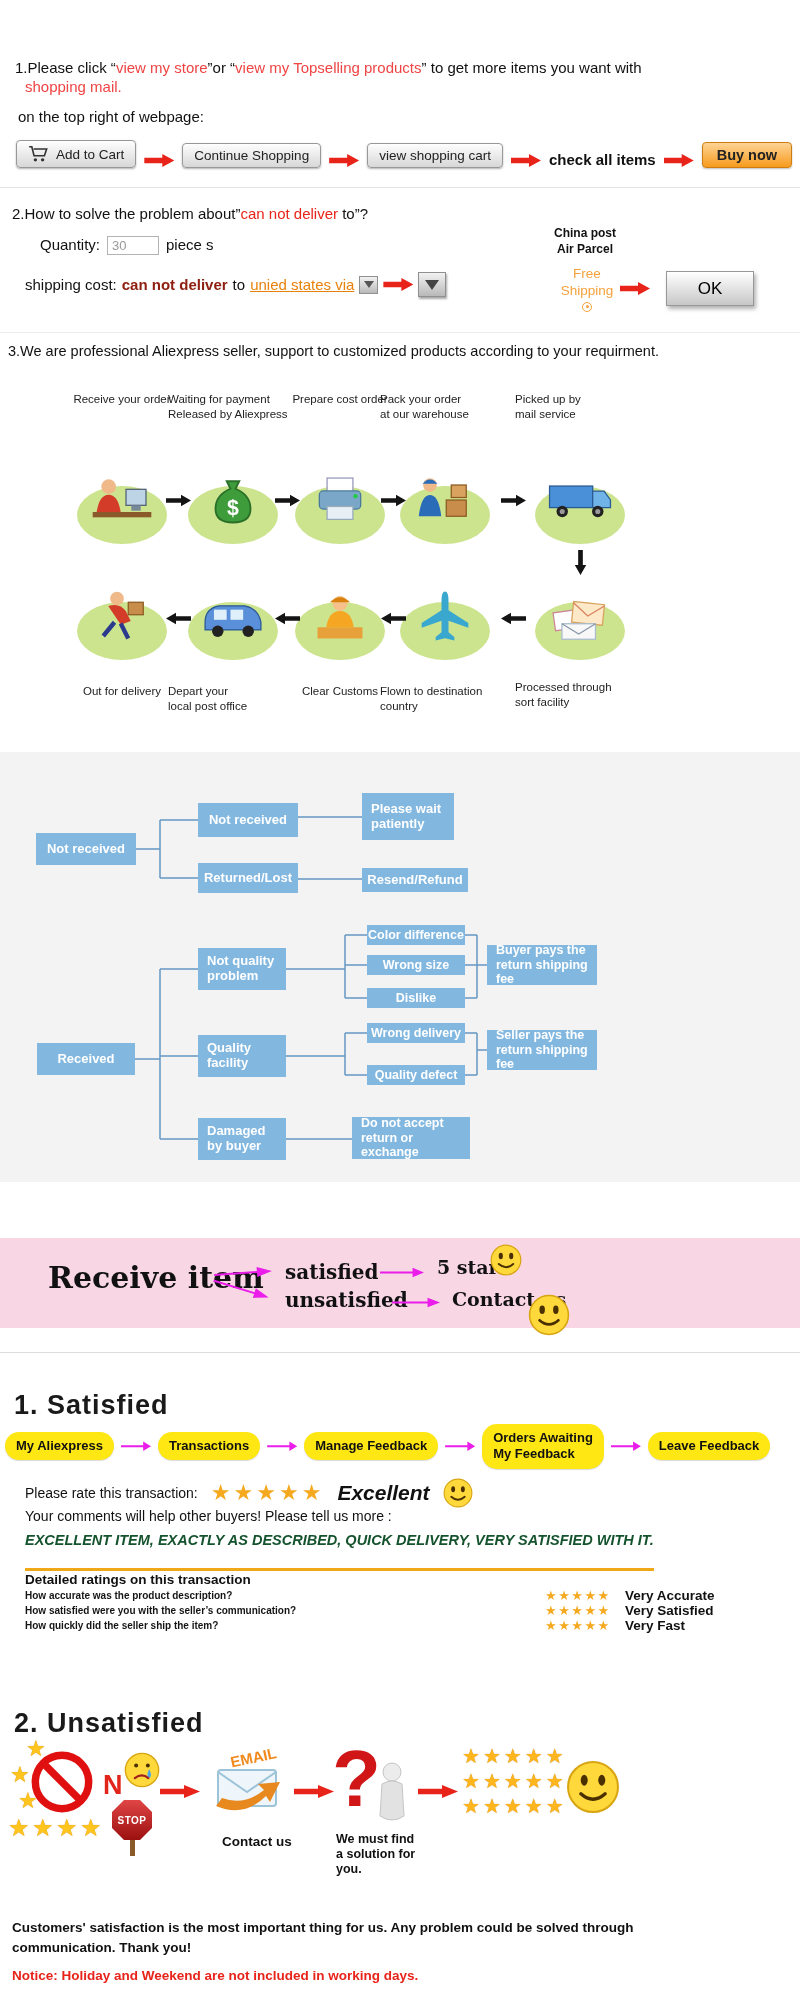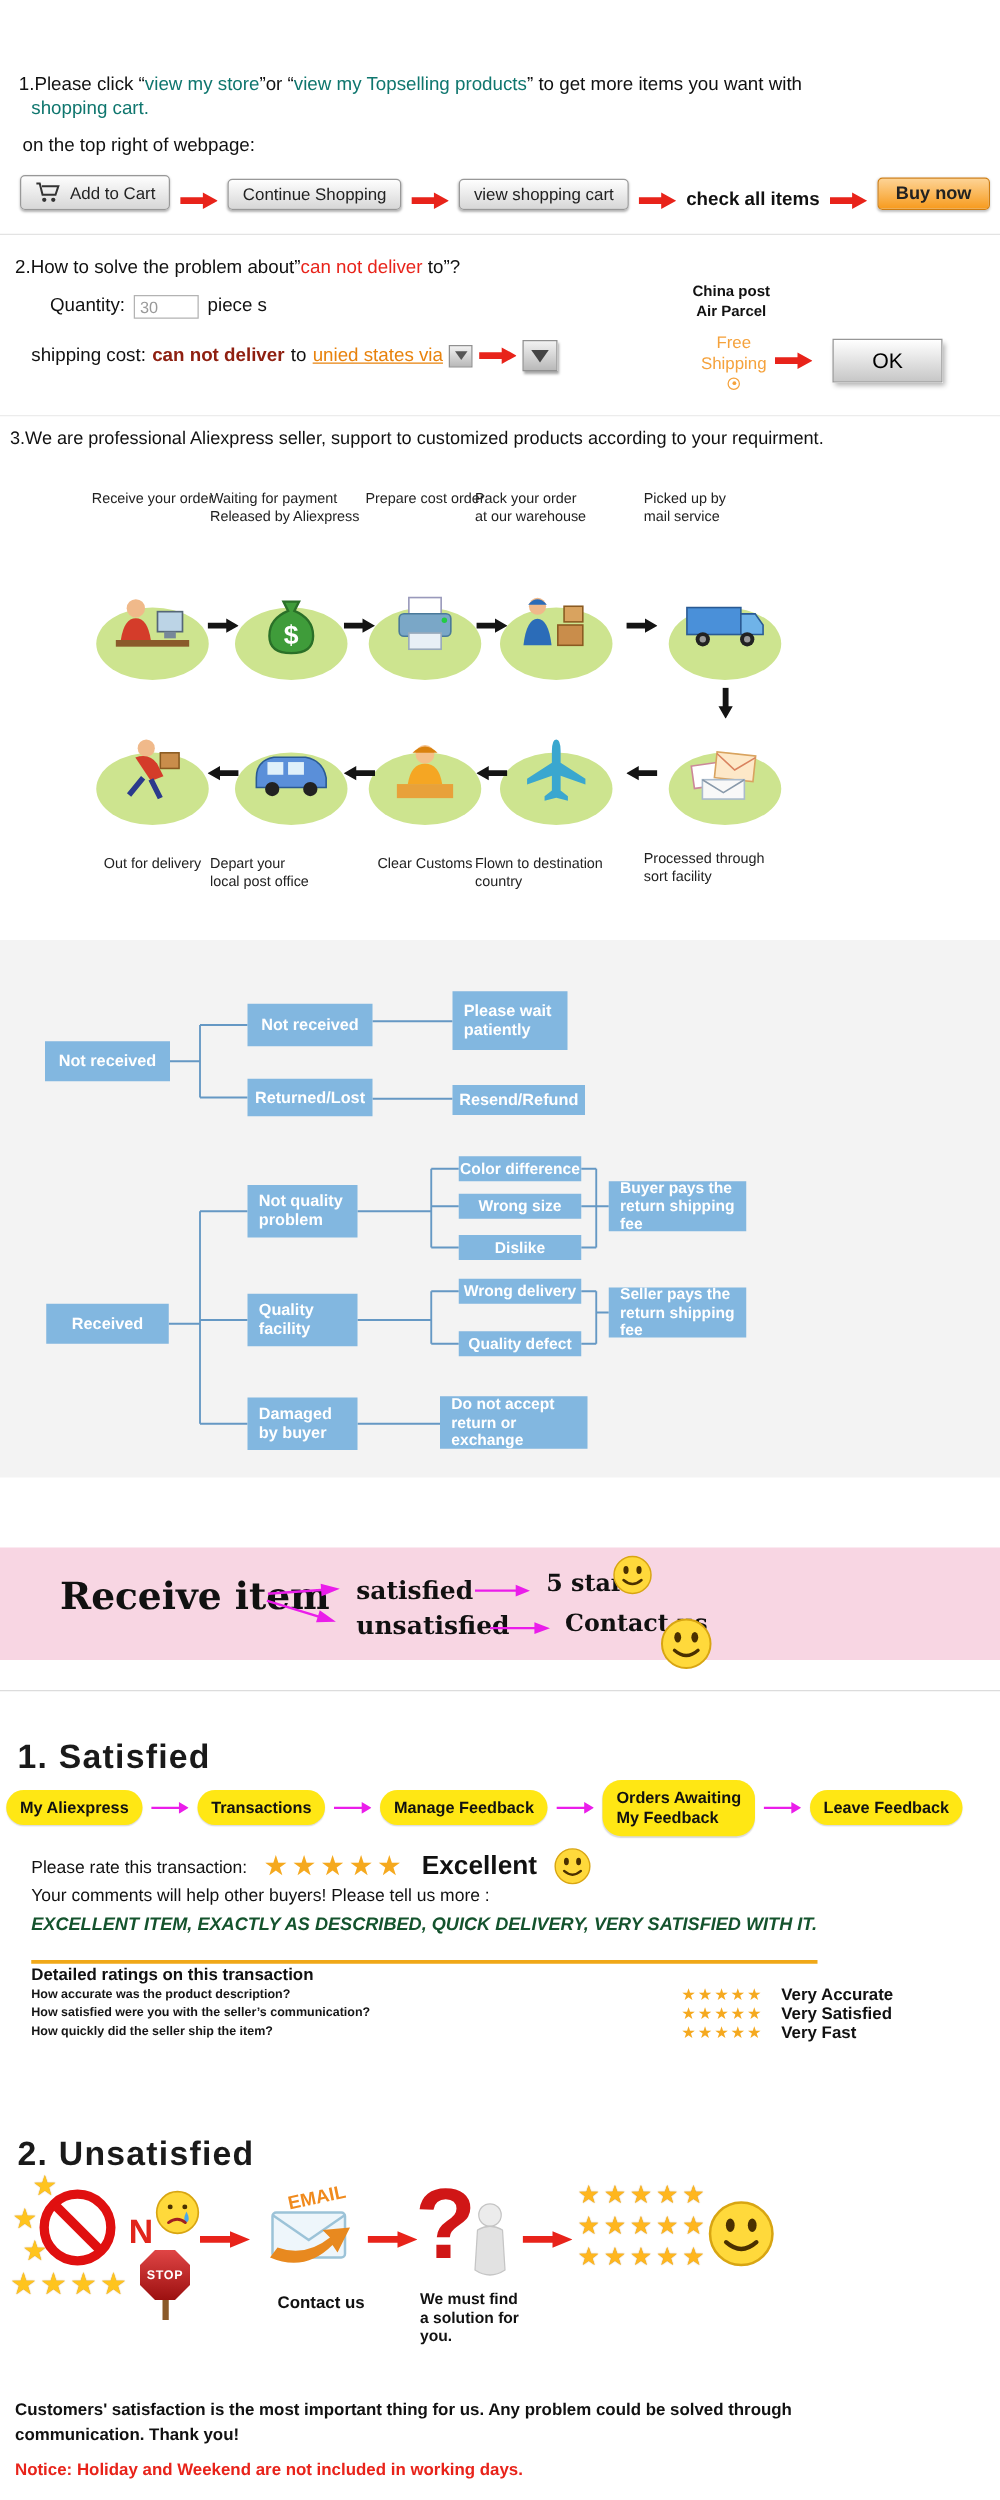--- a/index.html
+++ b/index.html
@@ -1,20 +1,20 @@
 <!DOCTYPE html>
 <html><head>
 <meta charset="utf-8">
 <style>
 *{margin:0;padding:0;box-sizing:border-box}
 body{font-family:"Liberation Sans","DejaVu Sans",sans-serif;background:#fff;color:#111}
 .page{position:relative;width:800px;height:2000px;background:#fff;overflow:hidden}
 .abs{position:absolute}
 .pre{white-space:pre-line}
-.salmon{color:#0f766e}
+.salmon{color:#ef4444}
 .red{color:#e8231a}
 .rule{position:absolute;left:0;width:800px;height:1px;background:#e3e3e3}
 
 
 .arrow{display:inline-block;flex:none;background:#e8231a;clip-path:polygon(0 32%,60% 32%,60% 6%,100% 50%,60% 94%,60% 68%,0 68%);width:30px;height:15px}
 .arrow.black{background:#141414;width:25px;height:13px}
 .arrow.left{transform:scaleX(-1)}
 .arrow.down{transform:rotate(90deg)}
 .arrow.magenta{background:#ea1dea;clip-path:polygon(0 43%,74% 43%,74% 14%,100% 50%,74% 86%,74% 57%,0 57%);width:30px;height:13px}
 .arrow.m-big{width:58px;height:14px}
@@ -62,21 +62,21 @@
 .radio::after{content:"";position:absolute;left:2.5px;top:2.5px;width:3px;height:3px;border-radius:50%;background:#f5a23c}
 </style>
 </head>
 <body>
 
 <div class="page">
 
   <div class="abs" style="left:15px;top:59px;font-size:15px">
     <span>1.Please click “</span><span class="salmon">view my store</span><span>”or “</span><span class="salmon">view my Topselling products</span><span>” to get more items you want with</span>
   </div>
-  <div class="abs salmon" style="left:25px;top:78px;font-size:15px">shopping cart.</div>
+  <div class="abs salmon" style="left:25px;top:78px;font-size:15px">shopping mail.</div>
   <div class="abs" style="left:18px;top:108px;font-size:15px">on the top right of webpage:</div>
 
   <div class="abs" style="left:16px;top:140px;width:780px;display:flex;align-items:flex-end;gap:8px">
     <button class="btn">
       <svg width="22" height="18" viewBox="0 0 24 20">
           <path d="M1 2 h3 l2.5 10 h11.5 l2.5 -7.5 h-14.5" fill="none" stroke="#333" stroke-width="1.8"></path>
           <circle cx="8" cy="16.5" r="1.9" fill="#333"></circle>
           <circle cx="16" cy="16.5" r="1.9" fill="#333"></circle>
         </svg>
       <span>Add to Cart</span>
@@ -329,21 +329,21 @@
     <span class="arrow magenta"></span>
     <span class="pill">Orders Awaiting
 My Feedback</span>
     <span class="arrow magenta"></span>
     <span class="pill">Leave Feedback</span>
   </div>
 
   <div class="abs" style="left:25px;top:1478px;display:flex;align-items:center;gap:13px">
     <span style="font-size:14px">Please rate this transaction:</span>
     <span class="stars">★★★★★</span>
-    <span style="font-size:21px;font-weight:bold;">Excellent</span>
+    <span style="font-size:21px;font-weight:bold;font-style:italic">Excellent</span>
     <svg width="30" height="30" viewBox="0 0 40 40">
         <circle cx="20" cy="20" r="18.5" fill="#ffd93b" stroke="#d8a512" stroke-width="1.5"></circle>
         <ellipse cx="13.5" cy="15" rx="2.6" ry="4" fill="#4a3000"></ellipse>
         <ellipse cx="26.5" cy="15" rx="2.6" ry="4" fill="#4a3000"></ellipse>
         <path d="M11 25 Q20 33 29 25" fill="none" stroke="#4a3000" stroke-width="2.5" stroke-linecap="round"></path>
       </svg>
   </div>
   <div class="abs" style="left:25px;top:1508px;font-size:14px">Your comments will help other buyers! Please tell us more :</div>
   <div class="abs ex-comment" style="left:25px;top:1532px">EXCELLENT ITEM, EXACTLY AS DESCRIBED, QUICK DELIVERY, VERY SATISFIED WITH IT.</div>
 

